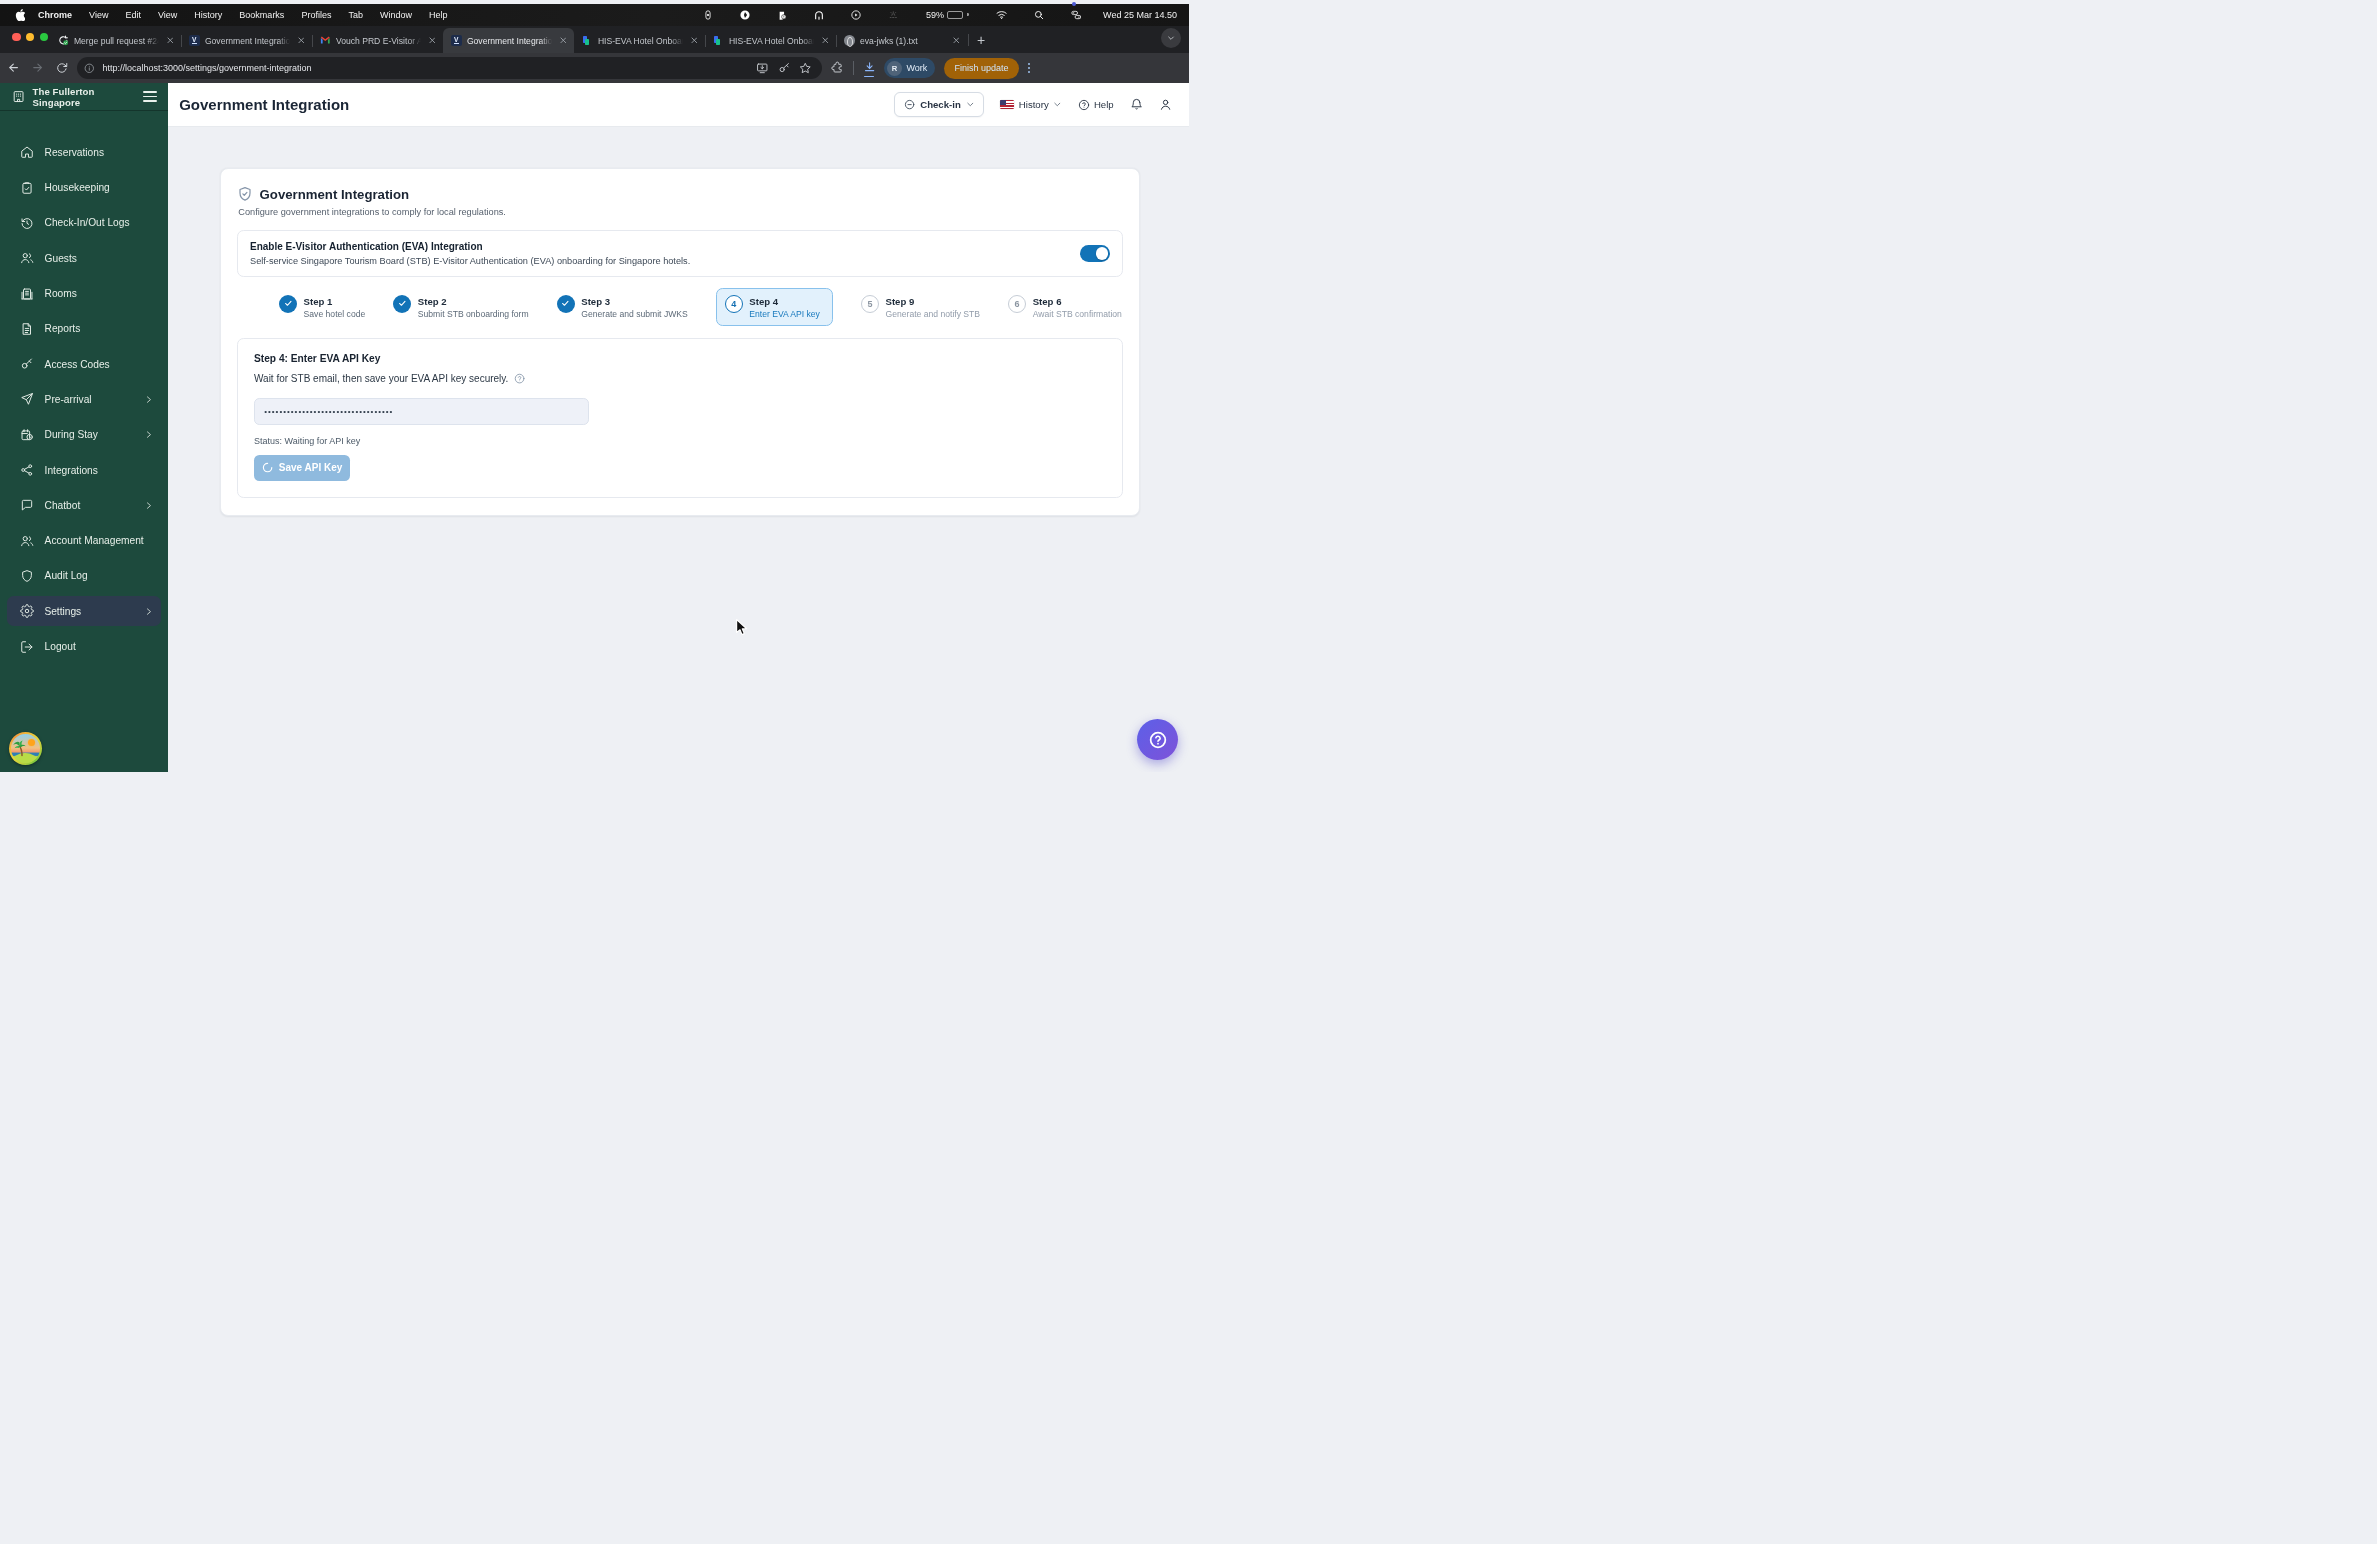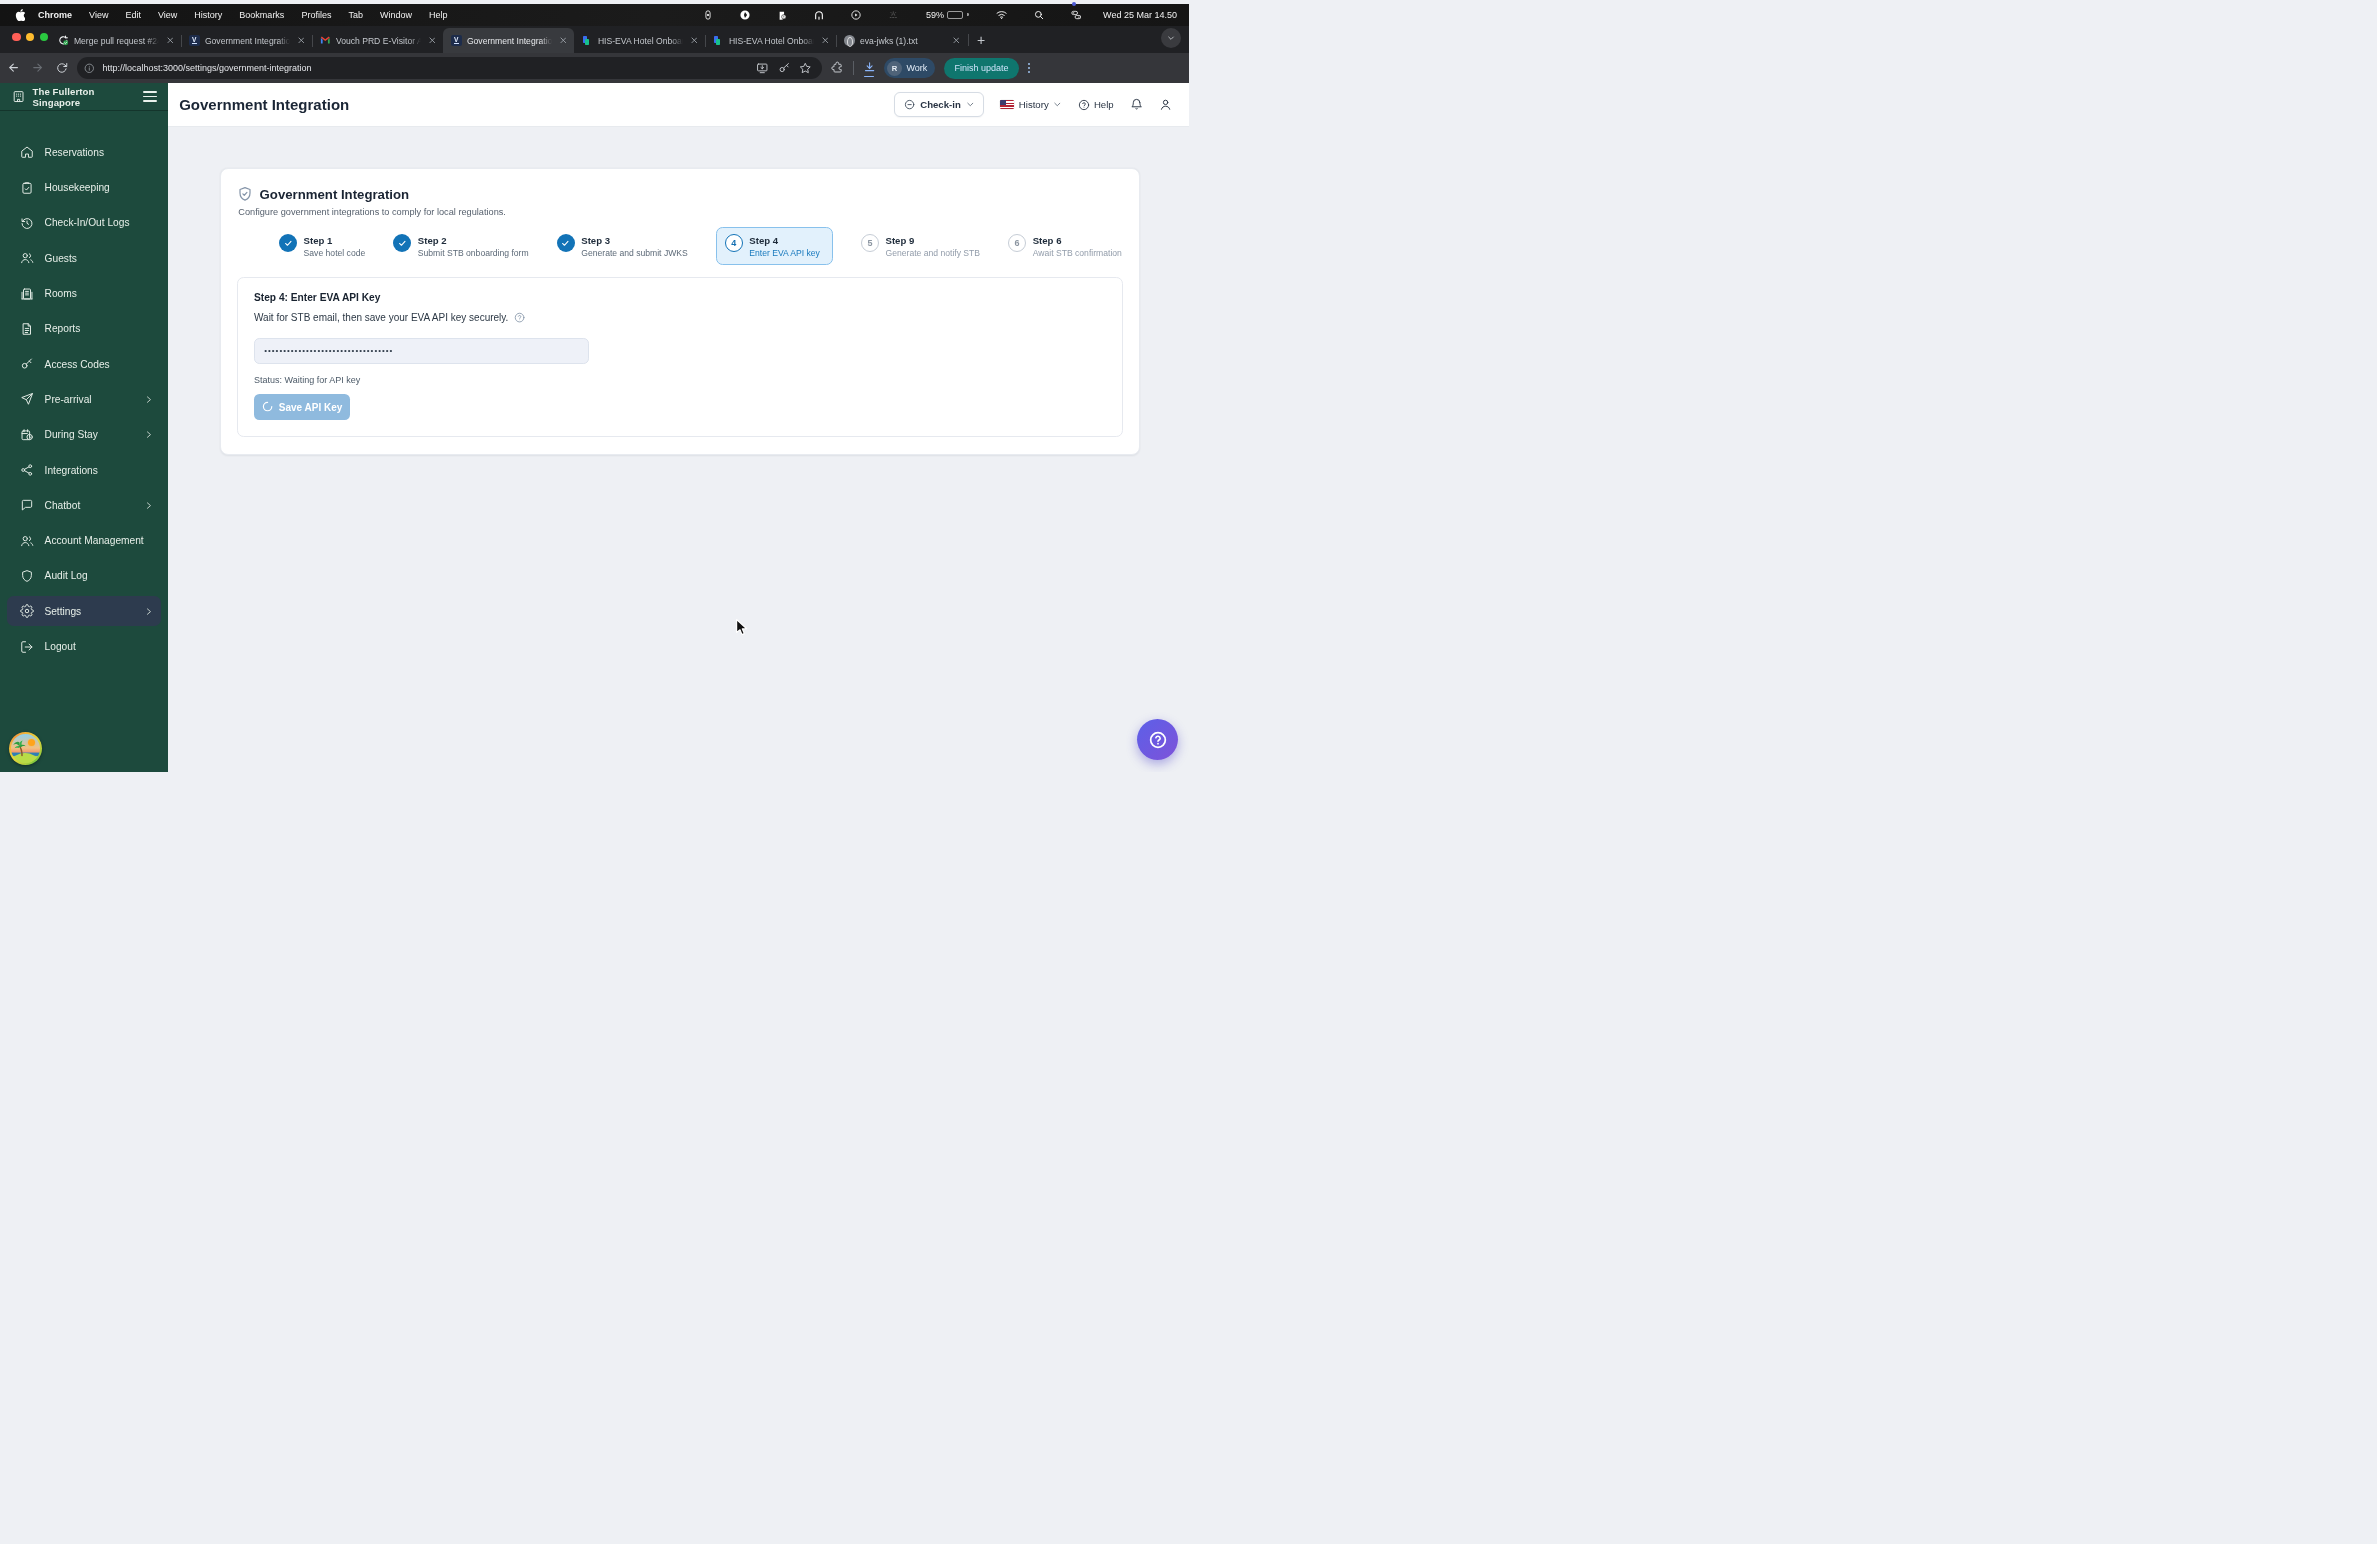--- a/index.html
+++ b/index.html
@@ -61,21 +61,21 @@
   .url { color:#e4e6ea; font-size:9px; margin-left:4px; flex:1; white-space:nowrap; overflow:hidden; }
   .ob-right { display:flex; align-items:center; gap:9.2px; color:#c7cbd0; padding-right:4px; }
   .tb-right { display:flex; align-items:center; gap:8.6px; margin-left:9.2px; padding-right:10.6px; }
   .tb-sep { width:0.7px; height:14.5px; background:#5a5e64; }
   .dl-wrap { position:relative; color:#8ab4f8; }
   .dl-wrap .bar { position:absolute; left:1.3px; right:1.3px; bottom:-2.6px; height:1.7px; background:#8ab4f8; border-radius:1.3px; }
   .profile-chip { height:20px; background:#2e4a66; border-radius:10px; display:flex; align-items:center; gap:4.6px; padding:0 8px 0 2.6px; }
   .profile-chip .pav { width:15px; height:15px; border-radius:50%; background:#4f6379; color:#e8eef5; font-size:7.6px; font-weight:700;
     display:flex; align-items:center; justify-content:center; }
   .profile-chip .plabel { color:#e3edf8; font-size:9px; }
-  .update-chip { height:21px; background:#0f766e; color:#cfe4fb; border-radius:10.6px; font-size:9px; font-weight:500;
+  .update-chip { height:21px; background:#a16207; color:#cfe4fb; border-radius:10.6px; font-size:9px; font-weight:500;
     display:flex; align-items:center; padding:0 10.6px; }
   .kebab { color:#9fc3ef; font-size:10px; letter-spacing:0; display:flex; flex-direction:column; gap:1.7px; }
   .kebab i { width:2.2px; height:2.2px; background:#9fc3ef; border-radius:50%; }
 
   
   .sidebar { position:absolute; top:83px; left:0; bottom:0; width:168px; background:#1d4a3d; color:#e7efe9; z-index:40; }
   .brand { height:28px; display:flex; align-items:center; padding:0 10.6px 0 12px; gap:7.3px; border-bottom:0.7px solid rgba(0,0,0,.28); }
   .brand-label { font-size:9.6px; font-weight:700; letter-spacing:0.1px; flex:1; }
   .burger { width:14.5px; display:flex; flex-direction:column; gap:3px; padding:2.6px 0; }
   .burger i { height:1.5px; background:#eaf2ed; border-radius:1.3px; }
@@ -621,20 +621,29 @@
   <div class="card">
     <div class="card-head">
       <svg width="16" height="16" viewBox="0 0 24 24" fill="none" stroke="#8494a8" stroke-width="1.8" stroke-linejoin="round">
           <path d="M12 2.5l7.5 2.7v5.4c0 5.3-3.2 9-7.5 10.6-4.3-1.6-7.5-5.3-7.5-10.6V5.2z"></path>
           <path d="M8.8 11.8l2.1 2.1 4-4.4" stroke-linecap="round"></path>
         </svg>
       <span class="card-title">Government Integration</span>
     </div>
     <div class="card-sub">Configure government integrations to comply for local regulations.</div>
 
+    <div class="toggle-box">
+      <div>
+        <div class="tgl-label">Enable E-Visitor Authentication (EVA) Integration</div>
+        <div class="tgl-desc">Self-service Singapore Tourism Board (STB) E-Visitor Authentication (EVA) onboarding for Singapore hotels.</div>
+      </div>
+      <div class="switch">
+          <span class="knob"></span>
+        </div>
+    </div>
 
     <div class="steps">
       <div class="step done">
         <span class="circ">
           <svg width="8.6" height="8.6" viewBox="0 0 24 24" fill="none" stroke="#fff" stroke-width="3" stroke-linecap="round" stroke-linejoin="round">
               <path d="M4.5 12.5l5 5L19.5 6.5"></path>
             </svg>
         </span>
         <span><span class="st-title">Step 1</span><div class="st-sub">Save hotel code</div></span>
       </div>

